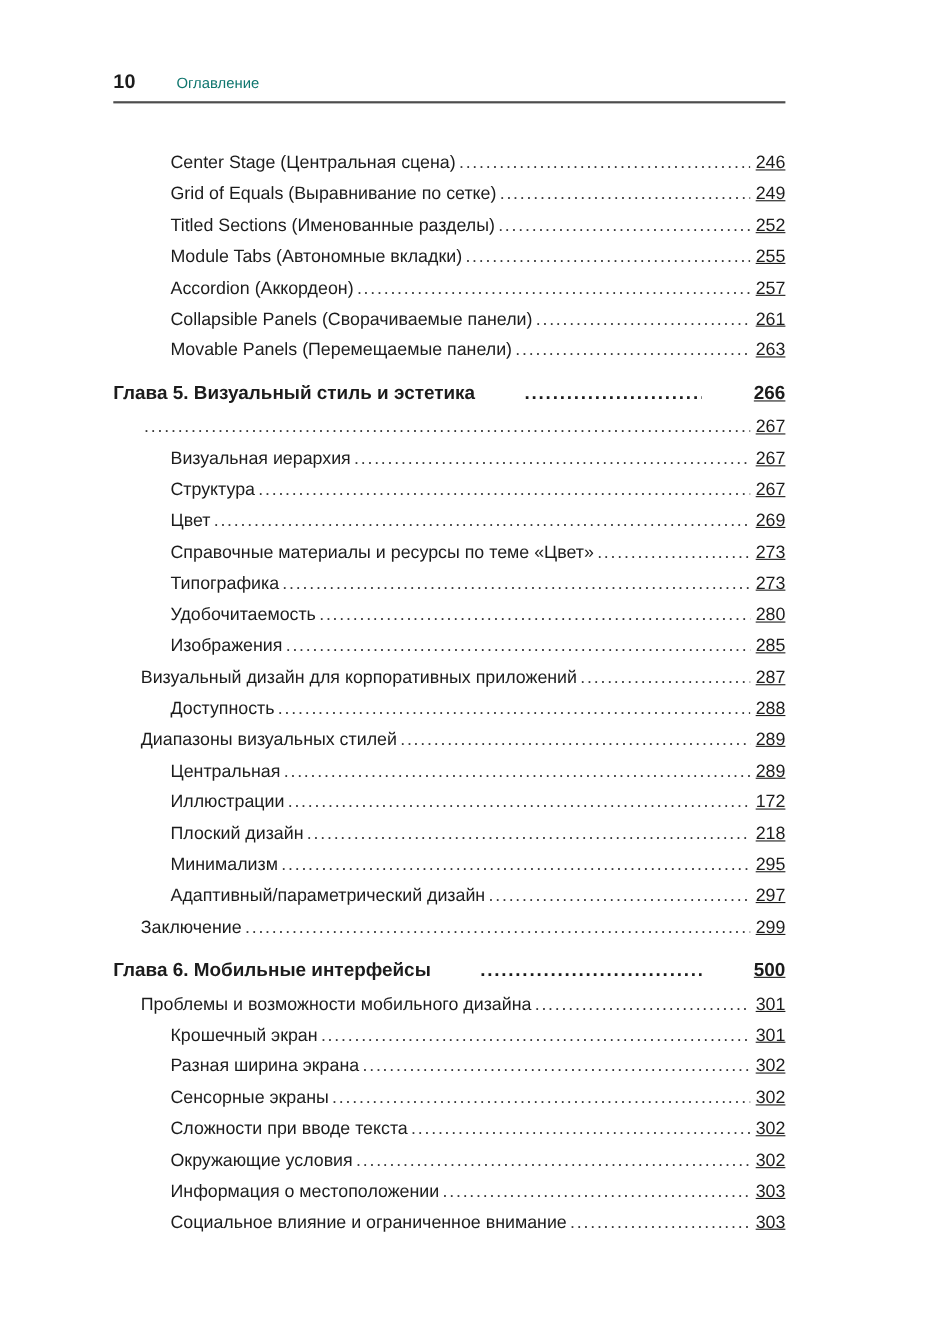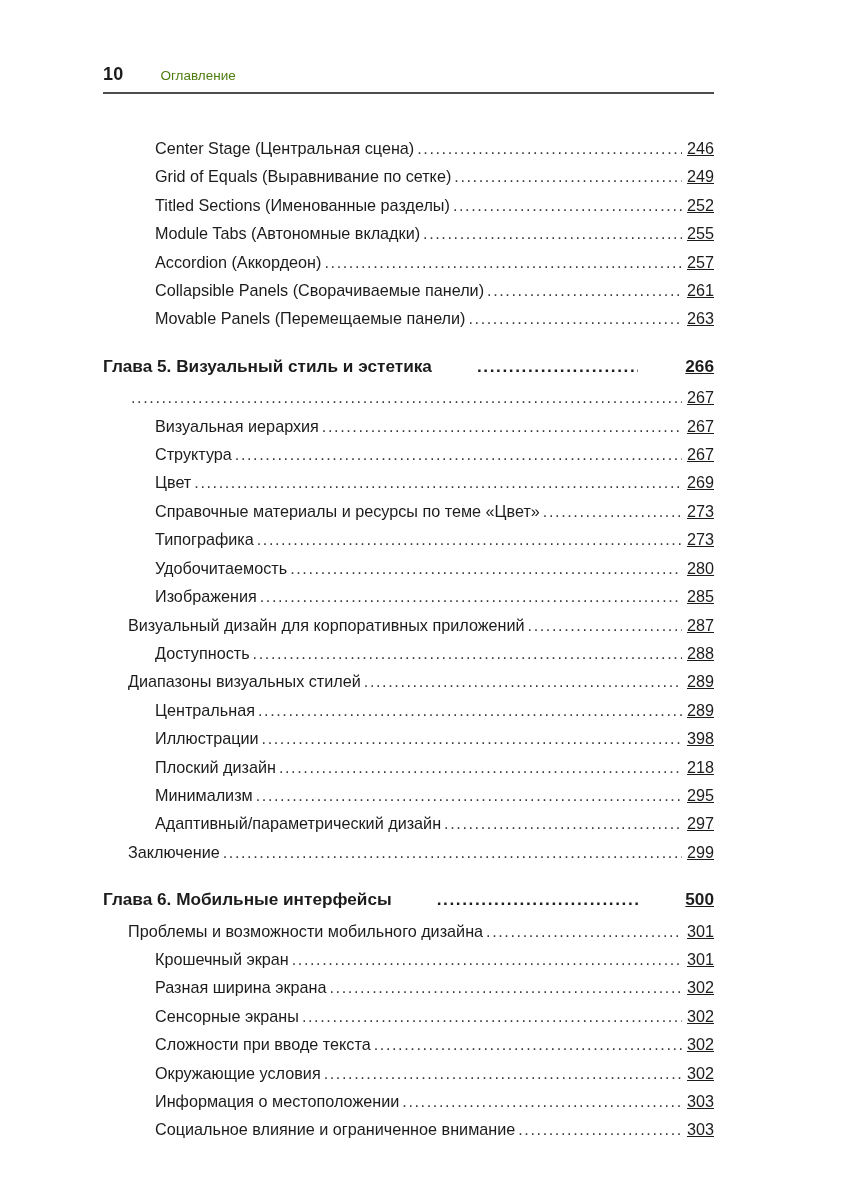--- a/index.html
+++ b/index.html
@@ -28,21 +28,21 @@
     align-items: baseline;
   }
   .folio {
     font-size: 18px;
     font-weight: bold;
     letter-spacing: 0.2px;
   }
   .running-title {
     font-size: 13.5px;
     margin-left: 37px;
-    color: #4d7c0f;
+    color: #0f766e;
   }
   .header-rule {
     border: none;
     border-top: 2px solid #4d4d4d;
     margin: 7px 0 0 0;
   }
 
   
   .toc {
     margin-top: 40px;
@@ -70,21 +70,21 @@
   .toc-row .pagenum {
     flex: 0 0 auto;
     text-align: right;
     text-decoration: underline;
   }
 
   
   .toc-row.lvl-chapter {
     font-weight: bold;
     font-size: 17.2px;
-    margin-top: 19px;
+    margin-top: 10px;
     margin-bottom: 3px;
     gap: 42px;
   }
   .toc-row.lvl-chapter .dots { color: #1c1c1c; }
   .toc-row.lvl-section { padding-left: 25px; }
   .toc-row.lvl-sub     { padding-left: 52px; }
 </style>
 </head>
 <body>
 
@@ -214,21 +214,21 @@
 
       <div class="toc-row lvl-sub">
         <span class="title">Центральная</span>
         <span class="dots"></span>
         <span class="pagenum">289</span>
       </div>
 
       <div class="toc-row lvl-sub">
         <span class="title">Иллюстрации</span>
         <span class="dots"></span>
-        <span class="pagenum">398</span>
+        <span class="pagenum">172</span>
       </div>
 
       <div class="toc-row lvl-sub">
         <span class="title">Плоский дизайн</span>
         <span class="dots"></span>
         <span class="pagenum">218</span>
       </div>
 
       <div class="toc-row lvl-sub">
         <span class="title">Минимализм</span>

